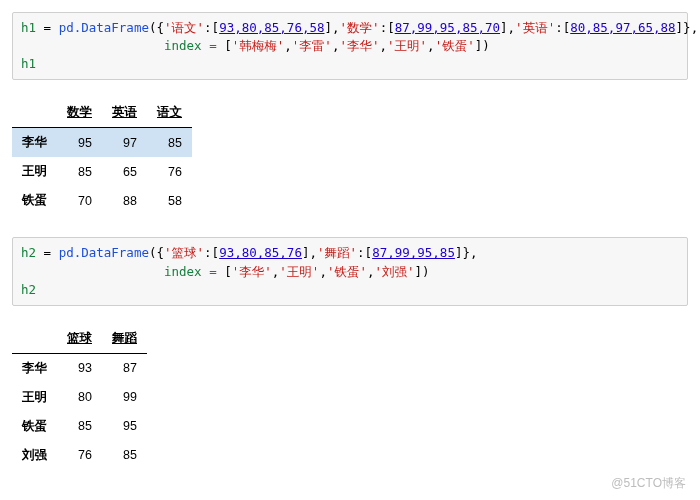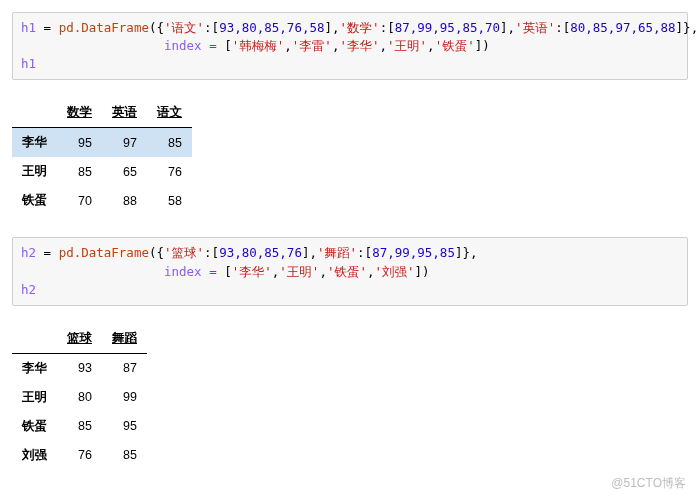--- a/index.html
+++ b/index.html
@@ -17,25 +17,25 @@
     border: 1px solid #cfcfcf;
     border-radius: 2px;
     padding: 6px 8px;
     font-family: Consolas, Menlo, monospace;
     font-size: 12.5px;
     line-height: 1.45;
     white-space: pre;
     margin-bottom: 18px;
     color: #000;
   }
-  .tk-var { color: #8b5cf6; }
+  .tk-var { color: #15803d; }
   .tk-op { color: #a626a4; }
-  .tk-fn { color: #c2410c; }
+  .tk-fn { color: #1d4ed8; }
   .tk-str { color: #c41a16; }
-  .tk-num { color: #1c00cf; }
+  .tk-num { color: #1c00cf; text-decoration: underline; }
   .tk-punc { color: #000; }
   table.df {
     border-collapse: collapse;
     font-size: 12.5px;
     margin-bottom: 22px;
   }
   table.df th, table.df td {
     padding: 6px 10px;
     text-align: right;
     border: none;

